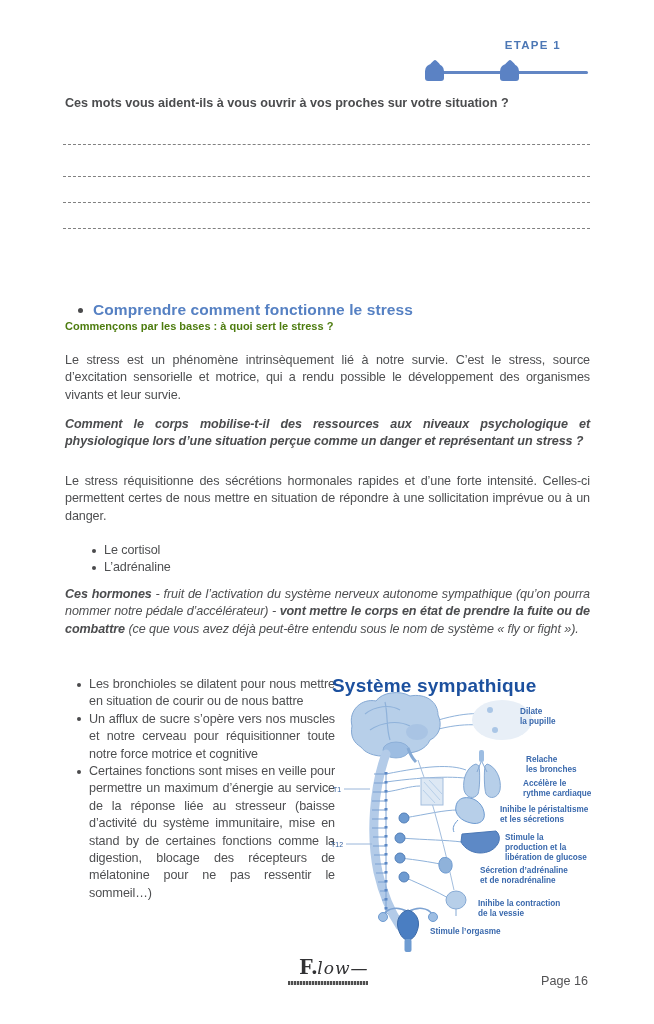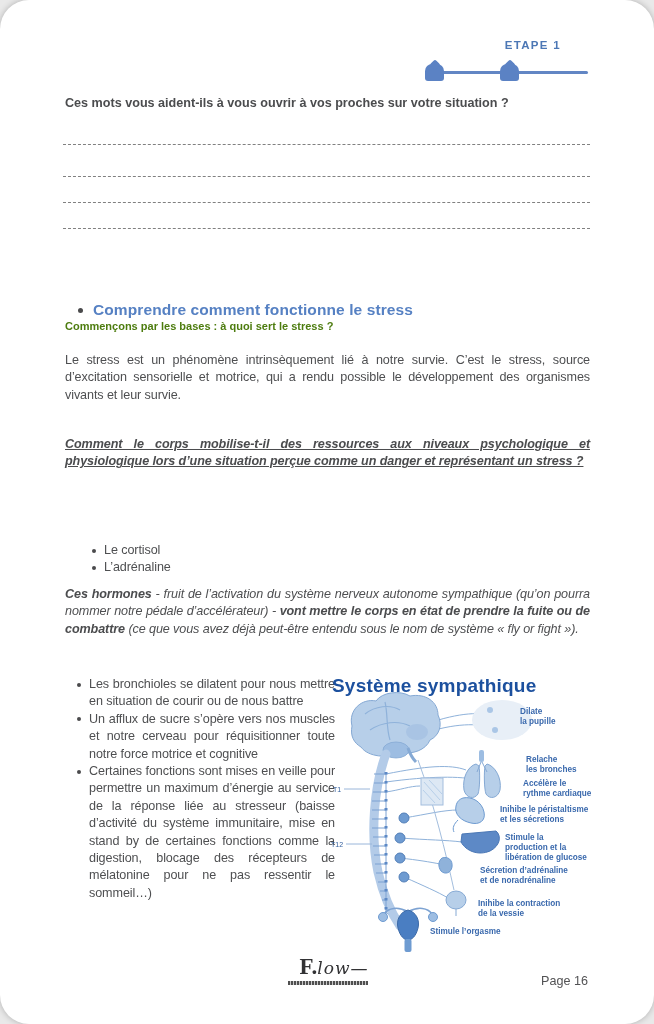--- a/index.html
+++ b/index.html
@@ -1,40 +1,40 @@
 <!DOCTYPE html>
 <html><head>
 <meta charset="utf-8">
 <style>
   html,body{margin:0;padding:0;background:#e9e9e9;}
   .page{
     position:relative;width:654px;height:1024px;background:#ffffff;
     font-family:"Liberation Sans",sans-serif;color:#4e4f51;overflow:hidden;
-    margin:0 auto;box-shadow:0 0 6px rgba(0,0,0,.25);border-radius:29px;
+    margin:0 auto;box-shadow:0 0 6px rgba(0,0,0,.25);
   }
   .abs{position:absolute;}
   
   .step-label{left:460px;top:39px;width:101px;text-align:right;
     color:#4c77b5;font-weight:bold;font-size:11.5px;letter-spacing:1.3px;}
   .step-line{left:426px;top:71px;width:162px;height:3px;background:#6286c4;border-radius:2px;}
   .step-marker{width:19px;height:17px;top:64px;background:#5b82c4;border-radius:7px 7px 3px 3px;}
   .step-marker::before{content:"";position:absolute;top:-3px;left:50%;
     transform:translateX(-50%) rotate(45deg);width:8px;height:8px;background:#5b82c4;border-radius:2px;}
   .m1{left:425px;} .m2{left:500px;}
   
   .body-txt{font-size:12.6px;line-height:17.4px;letter-spacing:-.1px;}
   .q-title{left:65px;top:96px;width:525px;font-weight:bold;font-size:12.6px;color:#4b4c4e;}
   .dline{left:63px;width:527px;height:0;border-bottom:1.6px dashed #818181;}
   .dl1{top:144px;}.dl2{top:176px;}.dl3{top:202px;}.dl4{top:228px;}
   .sec-head{left:65px;top:276px;width:525px;display:flex;align-items:flex-start;margin-top:25px;}
   .sec-dot{width:5px;height:5px;border-radius:50%;background:#4a4a4c;margin:7px 10px 0 13px;flex:none;}
   .sec-title{color:#5681c3;font-weight:bold;font-size:15.5px;letter-spacing:.1px;}
   .subhead{left:65px;top:320px;width:525px;font-weight:bold;font-size:11px;color:#4d7c0f;}
   .para1{left:65px;top:352px;width:525px;text-align:justify;}
-  .qitalic{left:65px;top:436px;width:525px;font-weight:bold;font-style:italic;text-align:justify;color:#4b4c4e;text-decoration:underline;}
+  .qitalic{left:65px;top:416px;width:525px;font-weight:bold;font-style:italic;text-align:justify;color:#4b4c4e;}
   .para2{left:65px;top:473px;width:525px;text-align:justify;}
   ul.doclist{list-style:none;margin:0;padding:0;}
   ul.doclist li{position:relative;padding-left:12px;}
   ul.doclist li::before{content:"";position:absolute;left:0;top:6.5px;width:4px;height:4px;border-radius:50%;background:#4a4a4c;}
   .hlist{left:92px;top:542px;width:300px;}
   .hpara{left:65px;top:586px;width:525px;text-align:justify;font-style:italic;}
   .hpara b{color:#4b4c4e;}
   .effects{left:77px;top:676px;width:258px;}
   .effects li{padding-left:23px;text-align:justify;}
   .effects li::before{left:10px;}
@@ -68,20 +68,21 @@
   <div class="abs dline dl4"></div>
 
   <div class="abs sec-head">
     <span class="sec-dot"></span>
     <span class="sec-title">Comprendre comment fonctionne le stress</span>
   </div>
 
   <div class="abs subhead">Commençons par les bases : à quoi sert le stress ?</div>
   <div class="abs para1 body-txt">Le stress est un phénomène intrinsèquement lié à notre survie. C’est le stress, source d’excitation sensorielle et motrice, qui a rendu possible le développement des organismes vivants et leur survie.</div>
   <div class="abs qitalic body-txt">Comment le corps mobilise-t-il des ressources aux niveaux psychologique et physiologique lors d’une situation perçue comme un danger et représentant un stress ?</div>
+  <div class="abs para2 body-txt">Le stress réquisitionne des sécrétions hormonales rapides et d’une forte intensité. Celles-ci permettent certes de nous mettre en situation de répondre à une sollicitation imprévue ou à un danger.</div>
 
   <ul class="abs doclist hlist body-txt">
     <li><span>Le cortisol</span></li>
     <li><span>L’adrénaline</span></li>
   </ul>
 
   <div class="abs hpara body-txt"><b>Ces hormones</b><span> - fruit de l’activation du système nerveux autonome sympathique (qu’on pourra nommer notre pédale d’accélérateur) - </span><b>vont mettre le corps en état de prendre la fuite ou de combattre</b><span> (ce que vous avez déjà peut-être entendu sous le nom de système « fly or fight »).</span></div>
 
   <ul class="abs doclist effects body-txt">
     <li><span>Les bronchioles se dilatent pour nous mettre en situation de courir ou de nous battre</span></li>

